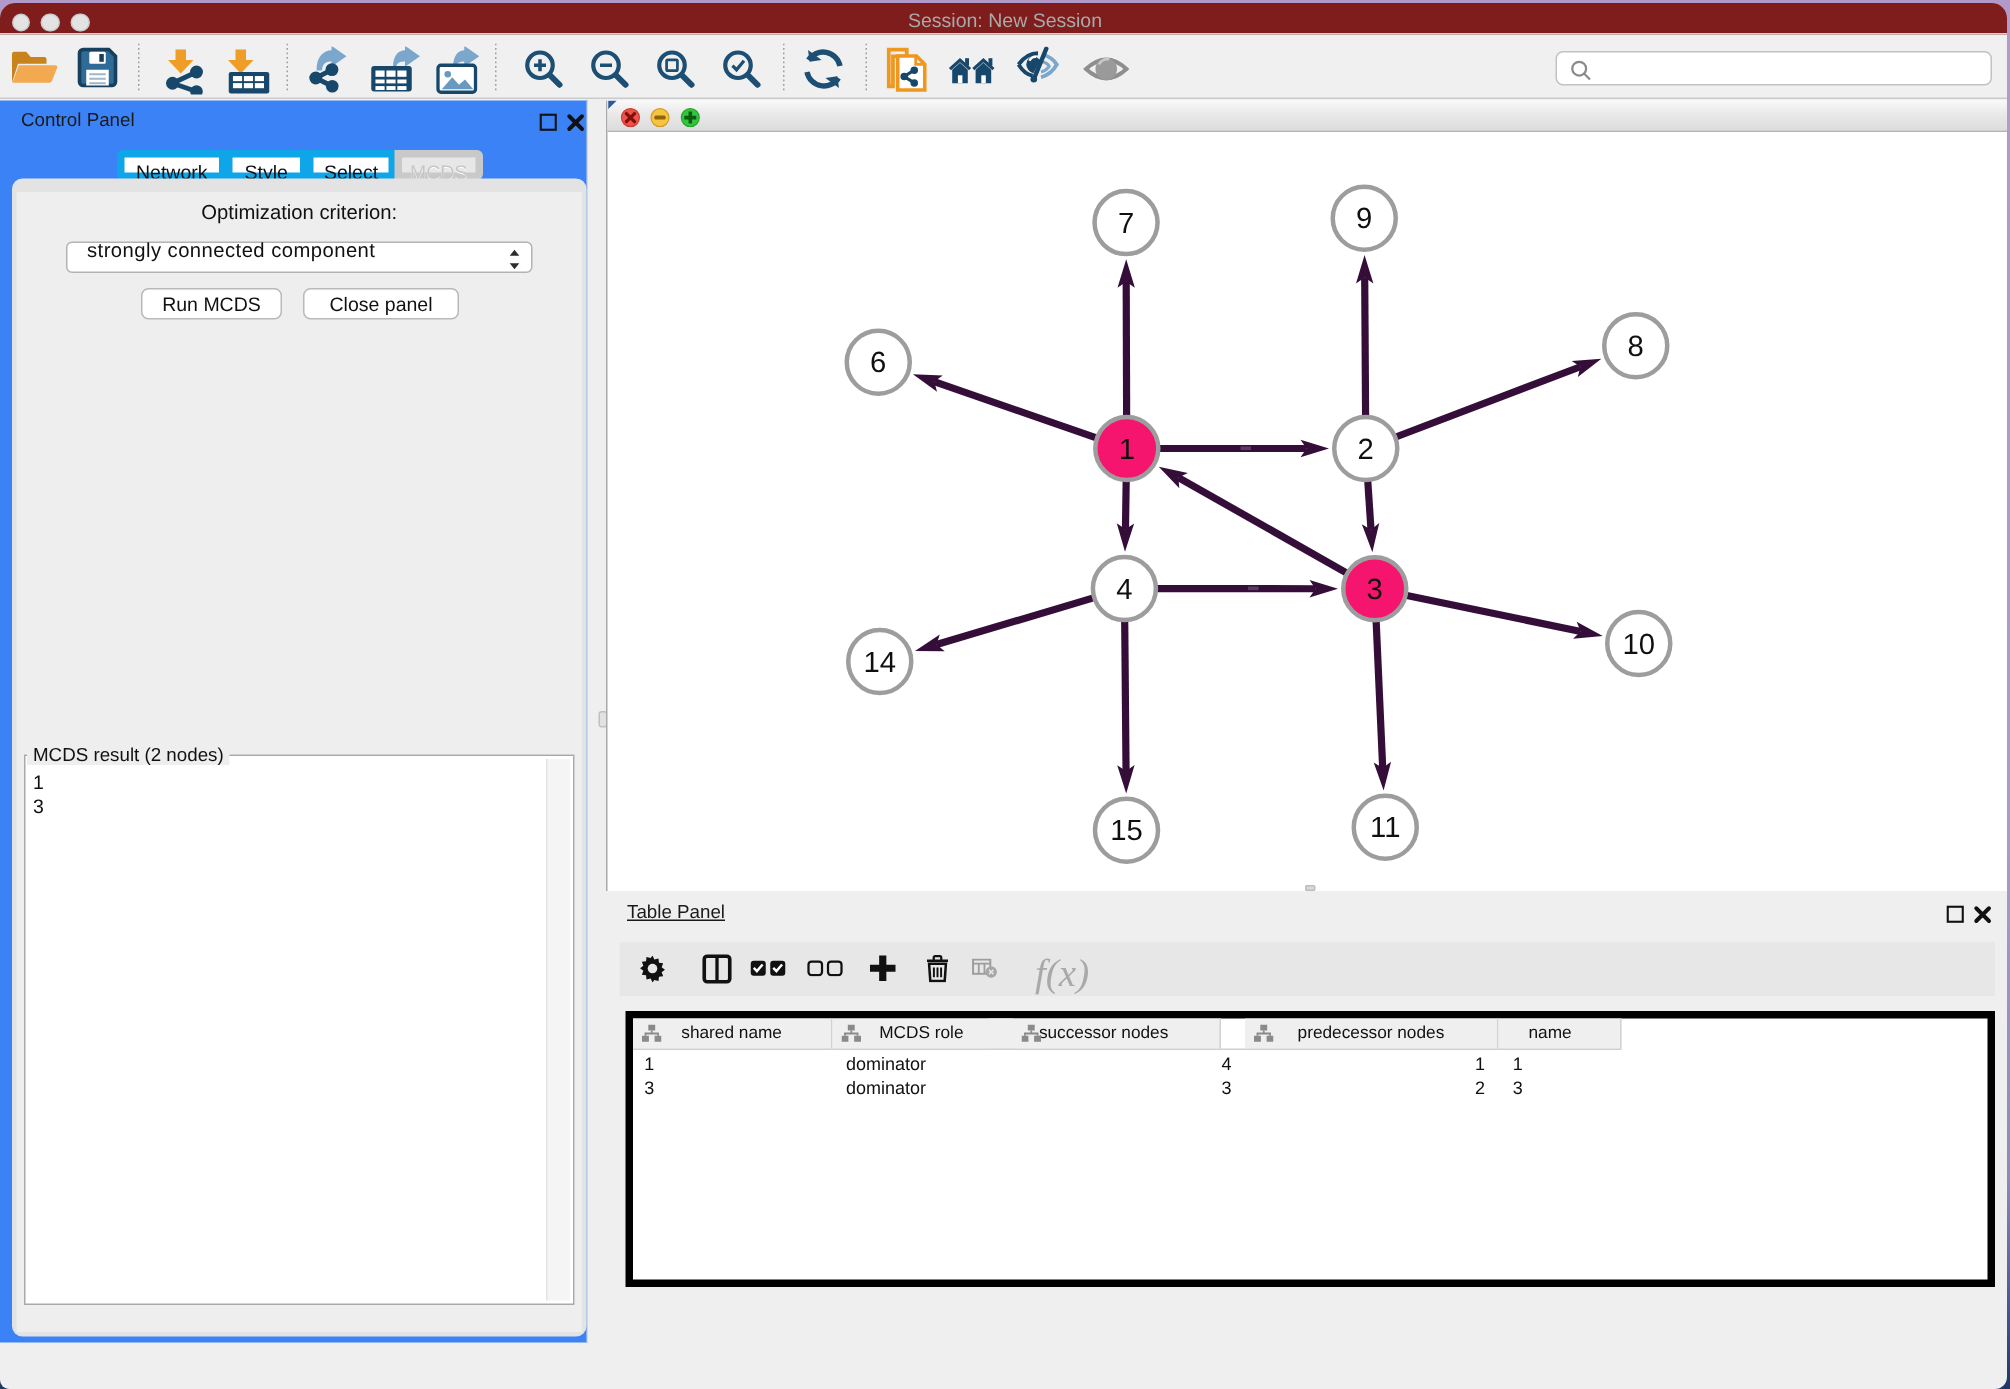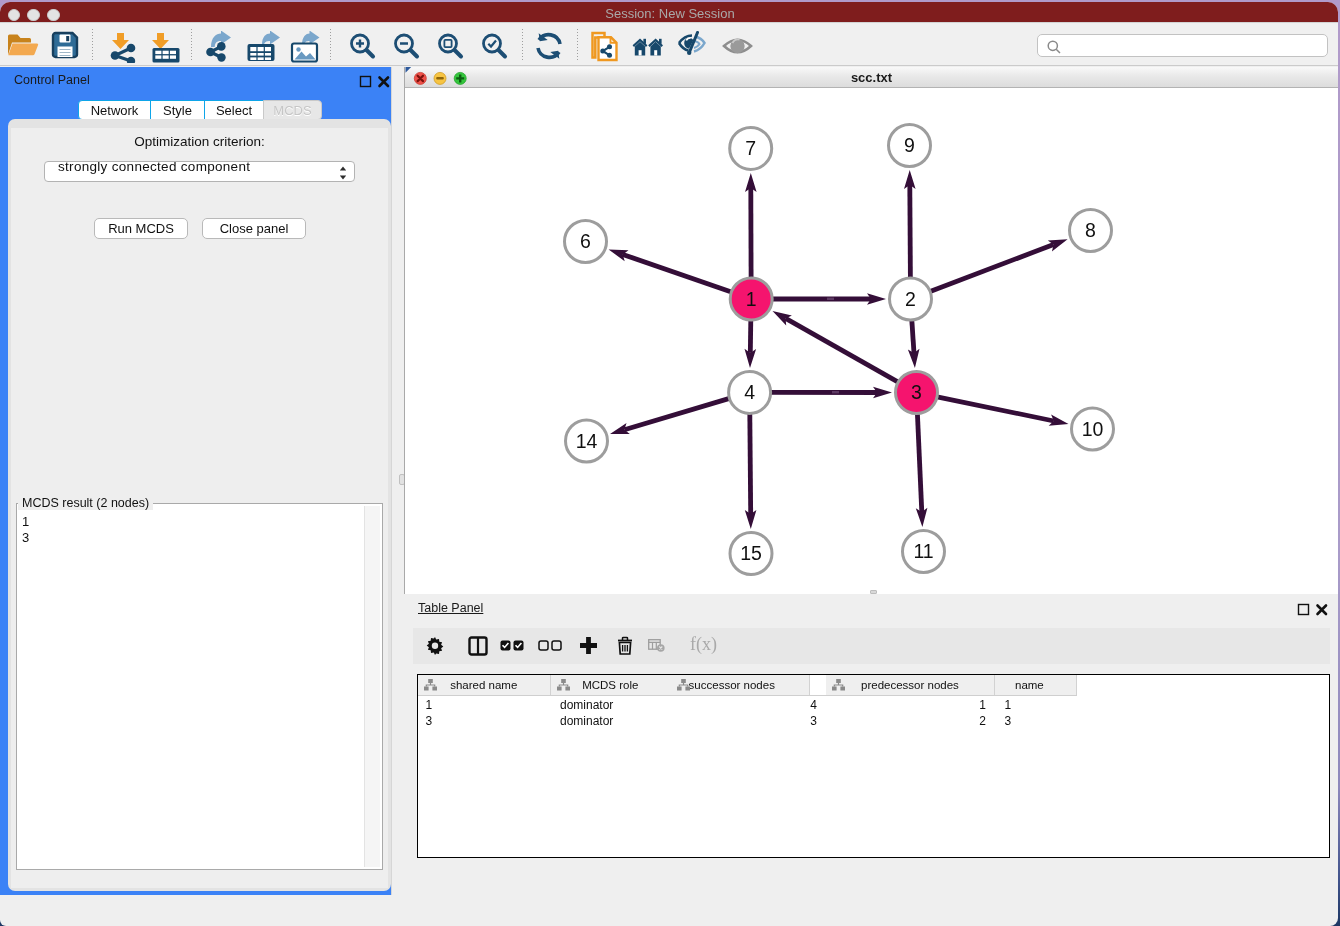--- a/index.html
+++ b/index.html
@@ -17,30 +17,30 @@
 #searchbox { position:absolute; left:1037px; top:10px; width:291px; height:23px; background:#fff; border:1px solid #c2c2c2; border-radius:5px; }
 
 #cpanel { position:absolute; left:0; top:65px; width:392px; height:828px; background:#3b82f6; border-right:1px solid #d6d6d6; }
 #netwin { position:absolute; left:404px; top:65px; width:934px; height:527px; background:#fff; border-left:1px solid #a9a9a9; }
 #nettitle { position:absolute; left:0; top:0; width:100%; height:21px; background:linear-gradient(#f9f9f9,#e9e9e9 45%,#dcdcdc); border-bottom:1px solid #b3b3b3; }
 #tablepanel { position:absolute; left:404px; top:592px; width:934px; height:301px; background:#efefef; }
 #statusbar { position:absolute; left:0; top:893px; width:100%; height:31px; background:#efefef; border-top:1px solid #cdcdcd; }
 .paneltitle { font-size:12.5px; color:#1a1a1a; }
 
 #cp-tabs { position:absolute; top:33px; left:78px; height:20px; }
-.cptab { position:absolute; top:0; height:20px; background:#fff; border:1px solid #0ea5e9; font-size:13px; color:#111; text-align:center; line-height:19px; }
+.cptab { position:absolute; top:0; height:20px; background:#fff; border:5px solid #0ea5e9; font-size:13px; color:#111; text-align:center; line-height:19px; }
 #cp-content { position:absolute; left:8px; top:52px; width:383px; height:772px; background:#e3e3e3; border-radius:7px; }
 #cp-inner { position:absolute; left:3px; top:9px; width:377px; height:760px; background:#eeeeee; }
-.btn { position:absolute; background:#fff; border:1px solid #b9b9b9; border-radius:5px; font-size:13px; color:#111; text-align:center;margin-top:26px; }
+.btn { position:absolute; background:#fff; border:1px solid #b9b9b9; border-radius:5px; font-size:13px; color:#111; text-align:center; }
 
 #mcds-box { position:absolute; left:5px; top:375px; width:367px; height:367px; border:1px solid #a9a9a9; background:#fff; }
 #mcds-label { position:absolute; left:7px; top:368px; background:#eeeeee; padding:0 4px; font-size:12.5px; color:#111; }
 
 #tp-toolbar { position:absolute; left:9px; top:34px; width:917px; height:36px; background:#e7e7e7; }
-#tp-table { position:absolute; left:13px; top:80px; width:913px; height:184px; background:#fff; border:1px solid #000000; }
+#tp-table { position:absolute; left:13px; top:80px; width:913px; height:184px; background:#fff; border:5px solid #000000; }
 .th { position:absolute; top:0; height:20px; background:#efefef; border-right:1px solid #d2d2d2; font-size:11.5px; color:#111; text-align:center; line-height:20px; }
 .td { position:absolute; font-size:12px; color:#111; }
 .bttab { position:absolute; top:0; height:20px; border:1px solid #c4c4c4; background:#fff; font-size:13px; color:#111; text-align:center; line-height:19px; }
 #tp-tabs { position:absolute; left:0; top:272px; width:934px; height:20px; }
 </style>
 </head>
 <body>
 <div id="win">
   <div id="titlebar">
     <div class="dot" style="left:7.5px;"></div>
@@ -221,21 +221,20 @@
         <div id="mcds-label">MCDS result (2 nodes)</div>
       </div>
     </div>
   </div>
   <div style="position:absolute;left:398.5px;top:472px;width:6px;height:11px;background:#e2e2e2;border:1px solid #c0c0c0;border-radius:2px;"></div>
   <div id="netwin">
     <div id="nettitle">
       <svg style="position:absolute;left:0;top:0;" width="8" height="8" viewBox="0 0 8 8">
           <path d="M0.5 0 L6.2 0 L0.5 5.7 Z" fill="#2e5a9c"></path>
         </svg>
-      <div style="position:absolute;left:0;width:100%;top:3px;text-align:center;font-size:13px;font-weight:bold;color:#1a1a1a;">scc.txt</div>
       <svg style="position:absolute;left:8px;top:4px;" width="64" height="14" viewBox="0 0 64 14">
         <circle cx="7.3" cy="7.4" r="6" fill="#f0524a" stroke="#ca3e34" stroke-width="0.8"></circle>
         <path d="M4.6 4.7 L10 10.1 M10 4.7 L4.6 10.1" stroke="#7c120d" stroke-width="2.2" stroke-linecap="round"></path>
         <circle cx="27" cy="7.4" r="6" fill="#f7c442" stroke="#d29e27" stroke-width="0.8"></circle>
         <rect x="23.2" y="6" width="7.6" height="2.6" rx="1" fill="#8e6509"></rect>
         <circle cx="47.2" cy="7.4" r="6" fill="#34c63c" stroke="#27a52e" stroke-width="0.8"></circle>
         <path d="M47.2 3.4 V11.4 M43.2 7.4 H51.2" stroke="#0b5e11" stroke-width="2.4"></path>
       </svg>
     </div>
     <svg id="graph" style="position:absolute;left:0;top:21px;" width="934" height="506" viewBox="404 86 934 506">
@@ -327,21 +326,21 @@
         <path d="M6.5 4 V2.2 a0.8 0.8 0 0 1 .8 -.8 h3.4 a0.8 0.8 0 0 1 .8 .8 V4" stroke="#111" stroke-width="1.5" fill="none"></path>
         <path d="M3.4 6.5 H14.6 L13.8 18 H4.2 Z" fill="none" stroke="#111" stroke-width="1.7"></path>
         <path d="M6.6 9 V15.5 M9 9 V15.5 M11.4 9 V15.5" stroke="#111" stroke-width="1.3"></path>
       </svg>
       <svg style="position:absolute;left:235px;top:11px;" width="17" height="13" viewBox="0 0 17 13">
         <rect x="0.7" y="0.7" width="11.5" height="9.5" fill="none" stroke="#9d9d9d" stroke-width="1.3"></rect>
         <path d="M0.7 3.4 H12.2 M4.5 3.4 V10.2 M8.3 3.4 V10.2" stroke="#9d9d9d" stroke-width="1.2"></path>
         <circle cx="12.8" cy="9" r="3.8" fill="#a6a6a6"></circle>
         <path d="M11.3 7.5 L14.3 10.5 M14.3 7.5 L11.3 10.5" stroke="#e7e7e7" stroke-width="1.1"></path>
       </svg>
-      <div style="position:absolute;left:277px;top:6px;font-family:'Liberation Serif',serif;font-size:18px;color:#a9a9a9;">f(x)</div>
+      <div style="position:absolute;left:277px;top:6px;font-family:'Liberation Serif',serif;font-style:italic;font-size:26px;color:#a9a9a9;">f(x)</div>
     </div>
     <div id="tp-table">
       <div class="th" style="left:0;width:132.5px;">shared name</div>
       <div class="th" style="left:132.5px;width:120.5px;">MCDS role</div>
       <div class="th" style="left:237px;width:154.5px;">successor nodes</div>
       <div class="th" style="left:407.5px;width:169.9px;">predecessor nodes</div>
       <div class="th" style="left:577.4px;width:82px;text-indent:-13px;">name</div>
       <div style="position:absolute;left:0;top:20px;width:659.4px;height:1px;background:#cfcfcf;"></div>
       <svg class="hicon" style="position:absolute;left:6px;top:4px;" width="13" height="12" viewBox="0 0 13 12">
           <g fill="#8a8a8a">

